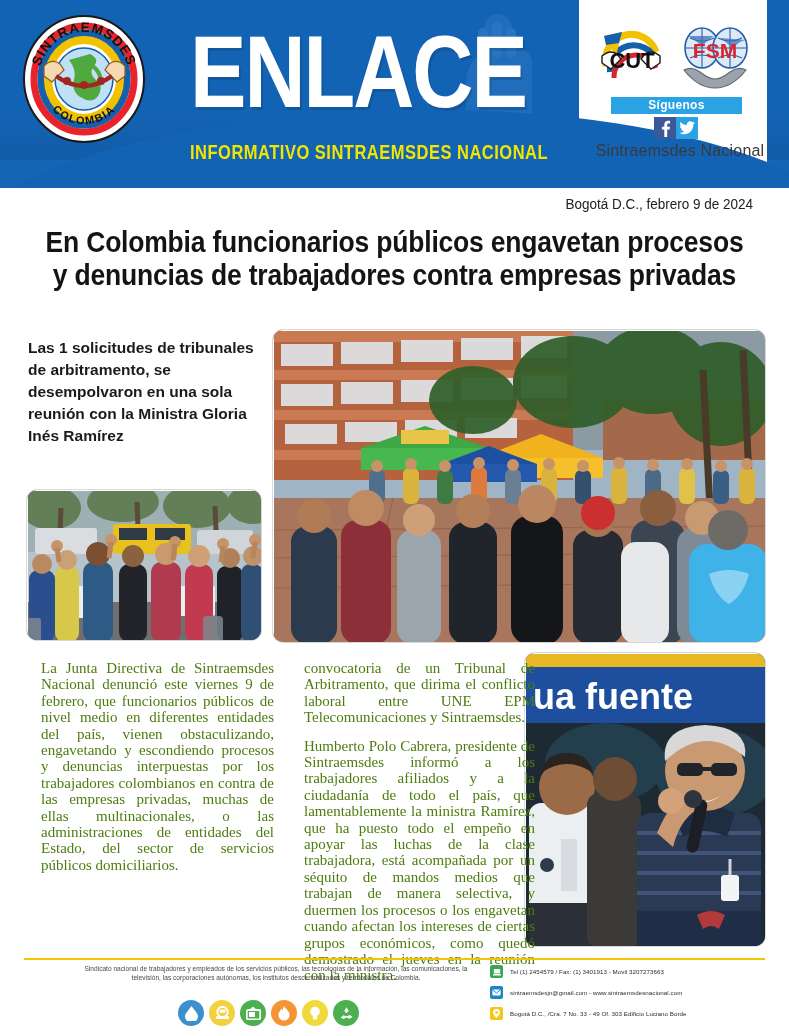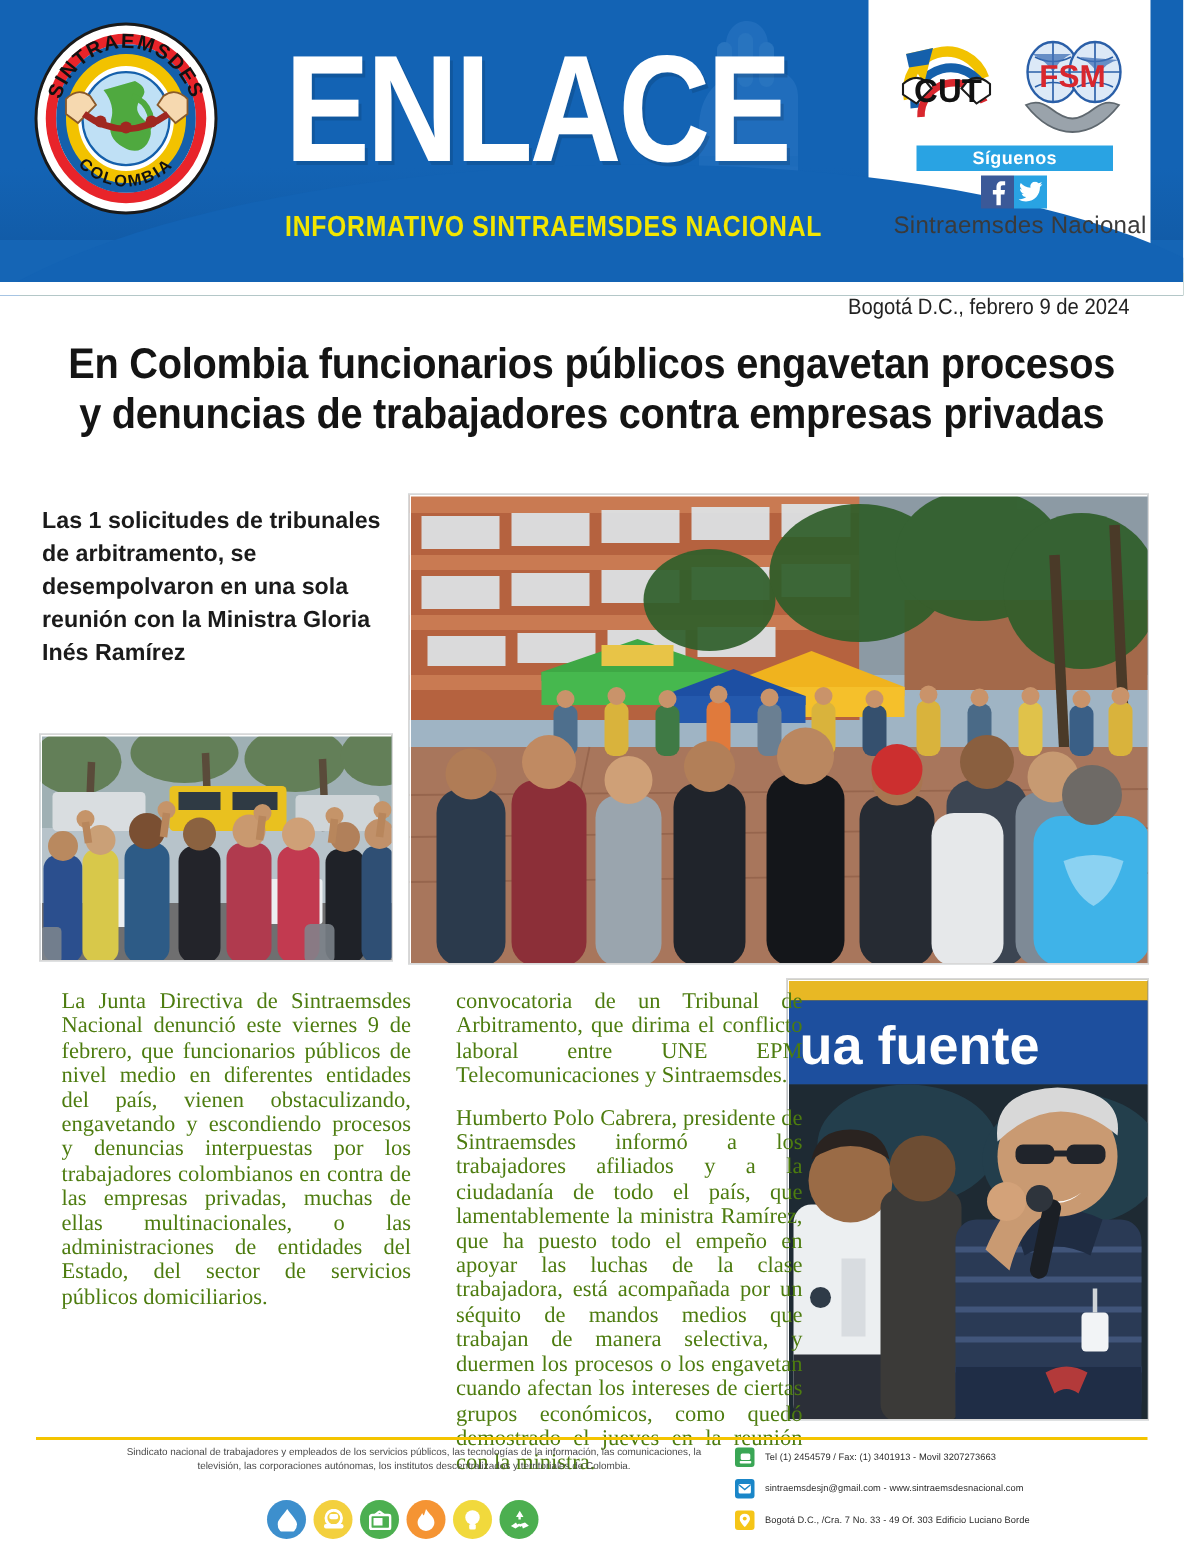--- a/index.html
+++ b/index.html
@@ -142,21 +142,21 @@
   }
 
   
   #subhead {
     position: absolute; left: 28px; top: 337px; width: 232px;
     font-size: 15.5px; font-weight: bold; line-height: 22px;
     color: #1b1b1b;
   }
 
   
-  .photo { position: absolute; overflow: hidden; background: #cfd6dc; }
+  .photo { position: absolute; overflow: hidden; background: #cfd6dc; border-radius: 11px; }
   #photo-main  { left: 272px; top: 329px; width: 494px; height: 314px; border: 1px solid #d8d8d8; }
   #photo-left  { left: 26px;  top: 489px; width: 236px; height: 152px; border: 1px solid #d8d8d8; }
   #photo-speaker { left: 524px; top: 652px; width: 242px; height: 295px; border: 1px solid #d8d8d8; }
 
   
   .col {
     position: absolute;
     font-family: "Liberation Serif", serif;
     font-size: 15px; line-height: 16.4px;
     color: #4d7c0f; text-align: justify;

